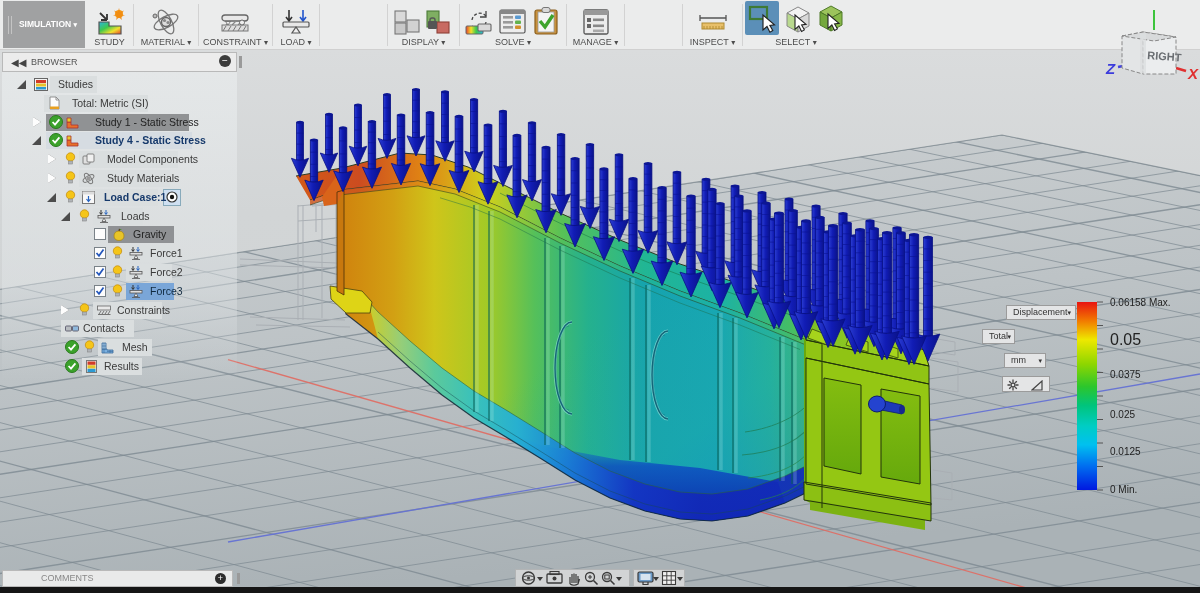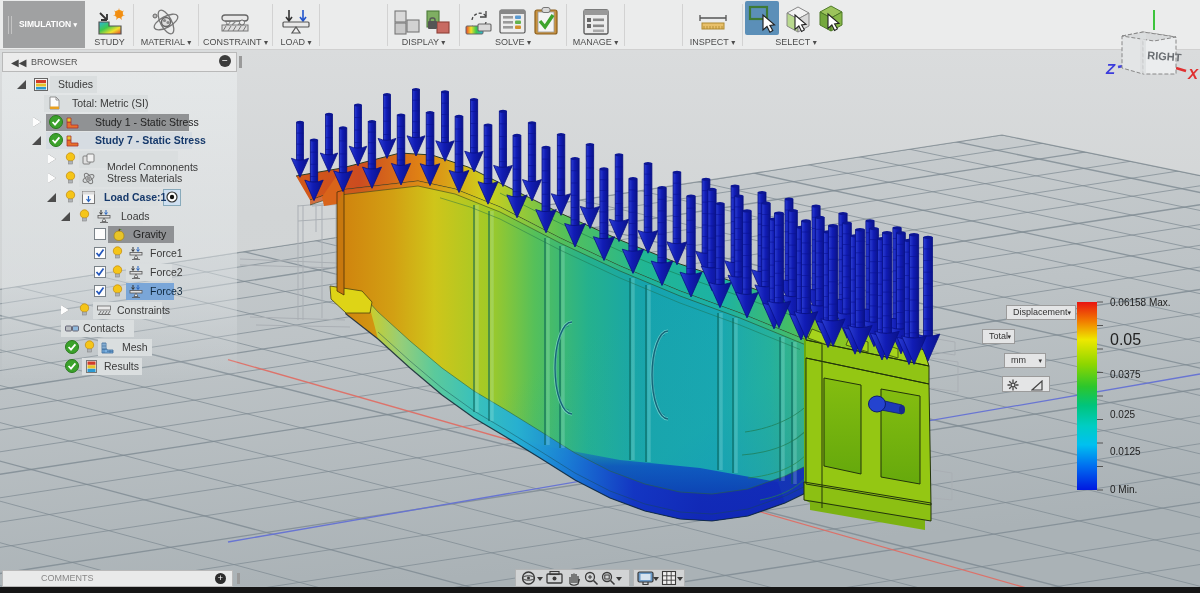--- a/index.html
+++ b/index.html
@@ -1163,48 +1163,48 @@
         <span class="tri-exp" style="left:30px"></span>
         <svg width="14" height="14" viewBox="0 0 14 14" style="position:absolute;left:47px;top:1px">
           <circle cx="7" cy="7" r="6.5" fill="#3ba22c" stroke="#2a7a1e"></circle>
           <path d="M3.6,7 L6,9.6 L10.4,4.4" stroke="#fff" stroke-width="1.8" fill="none"></path>
         </svg>
         <svg width="13" height="13" viewBox="0 0 13 13" style="position:absolute;left:64px;top:2px">
           <path d="M1,8 L1,12 L12,12 L12,8.5 L6,8.5 L6,8 Z M1,1 L6,1 L6,8 L1,8 Z" fill="none"></path>
           <path d="M1,12 L1,6 L5,6 L5,9 L12,9 L12,12 Z" fill="#e8702a" stroke="#a33" stroke-width="0.8"></path>
           <path d="M1,6 L1,2 L5,2 L5,6 Z" fill="#e8c82a" stroke="#a33" stroke-width="0.8"></path>
         </svg>
-        <span style="position:absolute;left:93px;color:#16396b;font-weight:bold">Study 7 - Static Stress</span>
+        <span style="position:absolute;left:93px;color:#16396b;font-weight:bold">Study 4 - Static Stress</span>
       </div>
       <div class="brow" style="left:0;top:99.2px;width:235px">
         <span class="pill" style="left:77px;width:99px;background:#dadedf"></span>
         <span class="tri-col" style="left:46px"></span>
         <svg width="11" height="15" viewBox="0 0 11 15" style="position:absolute;left:63px;top:1px">
           <circle cx="5.5" cy="5" r="4.2" fill="#f5c518" stroke="#c89010" stroke-width="0.8"></circle>
           <rect x="3.5" y="9" width="4" height="3" fill="#b0b4b8" stroke="#888" stroke-width="0.6"></rect>
         </svg>
         <svg width="13" height="13" viewBox="0 0 13 13" style="position:absolute;left:80px;top:2px">
           <rect x="1" y="3" width="7" height="8" rx="1" fill="#e0e0e0" stroke="#777" stroke-width="0.9"></rect>
           <rect x="5" y="1" width="7" height="8" rx="1" fill="#f0f0f0" stroke="#777" stroke-width="0.9"></rect>
         </svg>
-        <span style="position:absolute;left:105px;margin-top:8px;">Model Components</span>
+        <span style="position:absolute;left:105px;">Model Components</span>
       </div>
       <div class="brow" style="left:0;top:118.0px;width:235px">
         <span class="pill" style="left:77px;width:91px;background:#dadedf"></span>
         <span class="tri-col" style="left:46px"></span>
         <svg width="11" height="15" viewBox="0 0 11 15" style="position:absolute;left:63px;top:1px">
           <circle cx="5.5" cy="5" r="4.2" fill="#f5c518" stroke="#c89010" stroke-width="0.8"></circle>
           <rect x="3.5" y="9" width="4" height="3" fill="#b0b4b8" stroke="#888" stroke-width="0.6"></rect>
         </svg>
         <svg width="13" height="13" viewBox="0 0 13 13" style="position:absolute;left:80px;top:2px">
           <ellipse cx="6.5" cy="6.5" rx="6" ry="2.5" fill="none" stroke="#777" transform="rotate(-30 6.5 6.5)"></ellipse>
           <ellipse cx="6.5" cy="6.5" rx="6" ry="2.5" fill="none" stroke="#777" transform="rotate(55 6.5 6.5)"></ellipse>
           <circle cx="6.5" cy="6.5" r="2" fill="#999"></circle>
         </svg>
-        <span style="position:absolute;left:105px;">Stress Materials</span>
+        <span style="position:absolute;left:105px;">Study Materials</span>
       </div>
       <div class="brow" style="left:0;top:136.8px;width:235px">
         <span class="pill" style="left:77px;width:79px;background:#dadedf"></span>
         <span class="tri-exp" style="left:45px"></span>
         <svg width="11" height="15" viewBox="0 0 11 15" style="position:absolute;left:63px;top:1px">
           <circle cx="5.5" cy="5" r="4.2" fill="#f5c518" stroke="#c89010" stroke-width="0.8"></circle>
           <rect x="3.5" y="9" width="4" height="3" fill="#b0b4b8" stroke="#888" stroke-width="0.6"></rect>
         </svg>
         <svg width="13" height="13" viewBox="0 0 13 13" style="position:absolute;left:80px;top:2px">
           <rect x="0.5" y="0.5" width="12" height="12" fill="#f8f8f8" stroke="#777"></rect>

